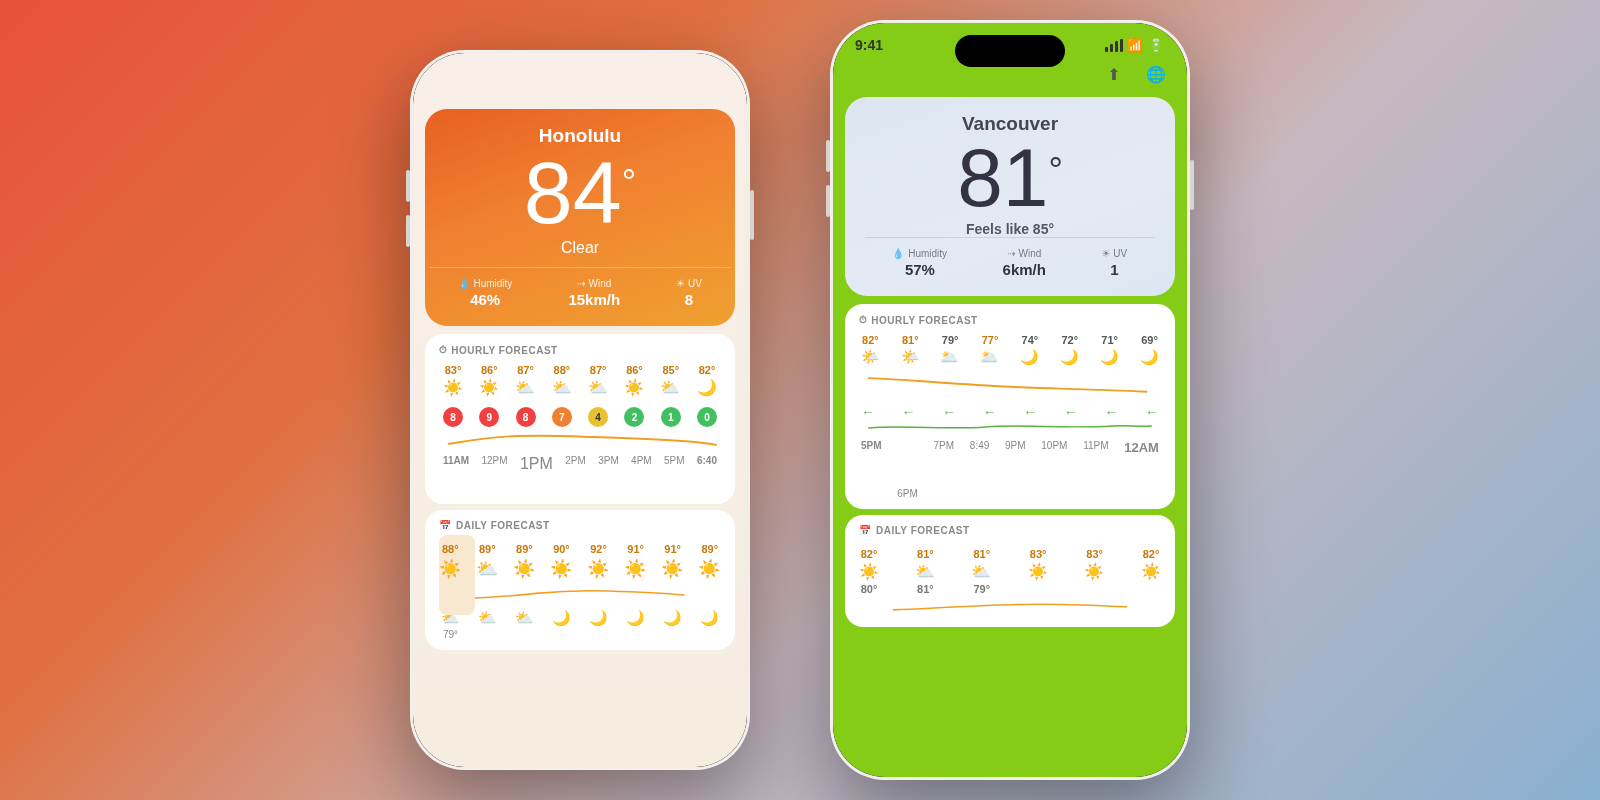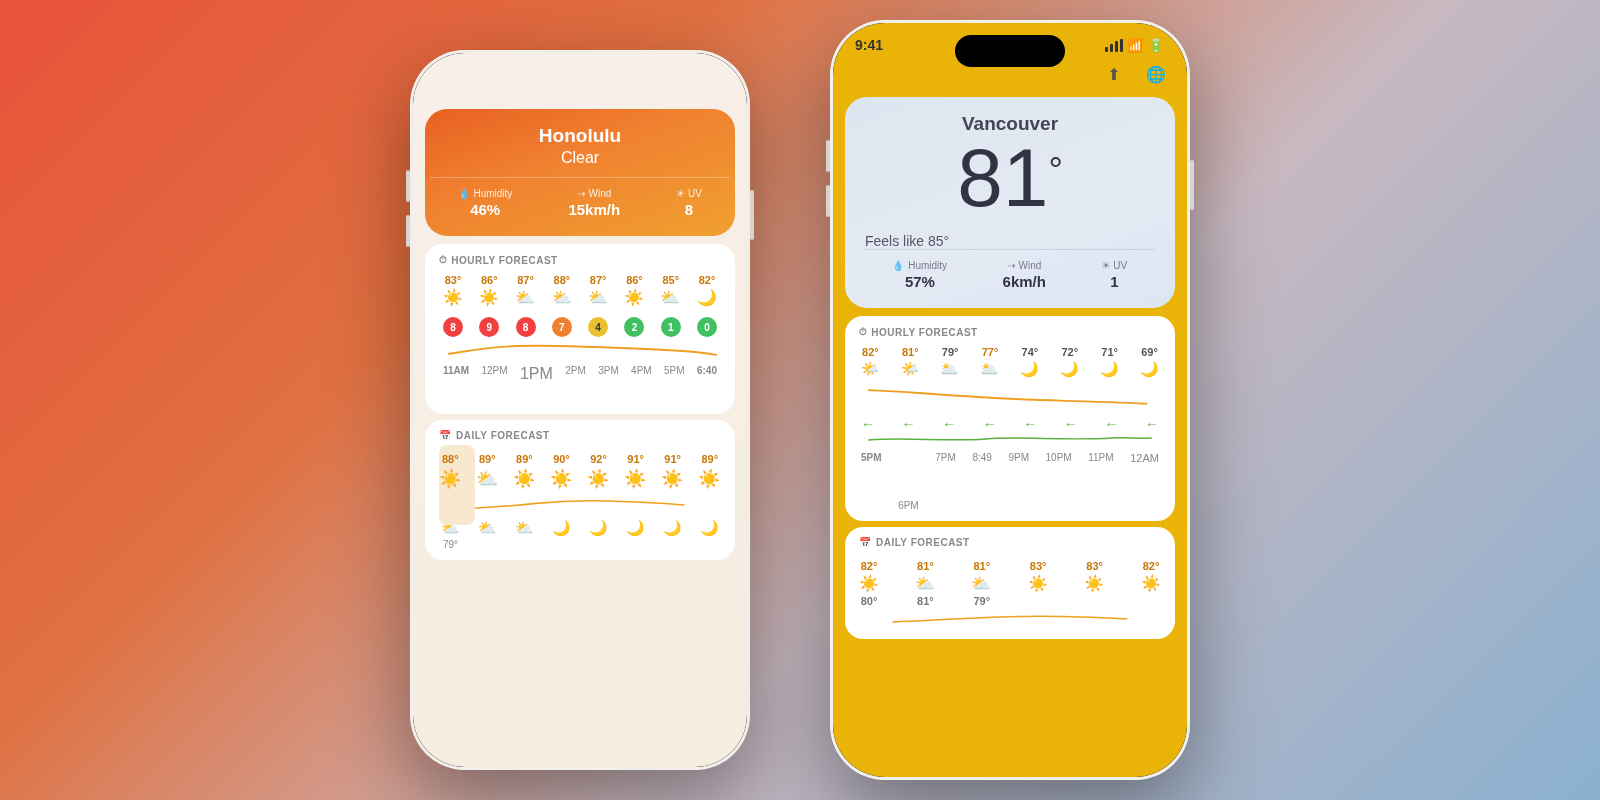--- a/index.html
+++ b/index.html
@@ -207,21 +207,21 @@
       flex-direction: column;
       align-items: center;
       font-size: 11px;
       font-weight: 600;
       color: #c8780a;
     }
     .daily-item .day-icon { font-size: 18px; margin: 3px 0; }
 
     
     .phone-right .phone-screen {
-      background: #eab308;
+      background: #84cc16;
     }
 
     .right-status-bar {
       display: flex;
       justify-content: space-between;
       align-items: center;
       padding: 14px 22px 4px;
       font-size: 14px;
       font-weight: 700;
       color: #333;
@@ -246,21 +246,21 @@
 
     .weather-header-blue {
       margin: 4px 12px 8px;
       border-radius: 22px;
       background: linear-gradient(160deg, #dde6f0 0%, #e4eaf4 60%, #dce6f2 100%);
       padding: 16px 20px 18px;
     }
     .weather-header-blue .city-name { color: #445; }
     .weather-header-blue .temp-large { color: #334; font-size: 82px; }
     .weather-header-blue .temp-large .degree { color: #334; }
-    .feels-like { text-align: left; font-size: 14px; color: #556; font-weight: 400; margin-top: 14px; }
+    .feels-like { text-align: center; font-size: 14px; color: #556; font-weight: 700; margin-top: 2px; }
     .weather-header-blue .condition-text { color: #667; }
     .weather-header-blue .weather-stats { border-top: 1px solid rgba(100,120,150,0.2); }
     .weather-header-blue .stat-label { color: #667; }
     .weather-header-blue .stat-value { color: #334; }
 
     .right-forecast-card {
       margin: 6px 12px;
       border-radius: 18px;
       background: white;
       padding: 10px 14px;
@@ -315,20 +315,23 @@
 
 <div class="phone phone-left">
   <div class="side-btn vol-up"></div>
   <div class="side-btn vol-dn"></div>
   <div class="side-btn power"></div>
   <div class="phone-border">
     <div class="phone-screen">
 
       <div class="weather-header-orange">
         <div class="city-name">Honolulu</div>
+        <div class="temp-large">
+          <span>84</span><span class="degree">°</span>
+        </div>
         <div class="condition-text">Clear</div>
         <div class="weather-stats">
           <div class="stat-item">
             <div class="stat-label">
                 <span>💧</span>
                 <span>Humidity</span>
               </div>
             <div class="stat-value">46%</div>
           </div>
           <div class="stat-item">
@@ -606,21 +609,21 @@
           </svg>
           
           <div style="display:flex;justify-content:space-between;padding:2px 2px 0;">
             <span style="font-size:10px;color:#888;font-weight:600;">5PM</span>
             <span style="font-size:10px;color:#888;font-weight:500;margin-top:48px;">6PM</span>
             <span style="font-size:10px;color:#888;font-weight:500;">7PM</span>
             <span style="font-size:10px;color:#888;font-weight:500;">8:49</span>
             <span style="font-size:10px;color:#888;font-weight:500;">9PM</span>
             <span style="font-size:10px;color:#888;font-weight:500;">10PM</span>
             <span style="font-size:10px;color:#888;font-weight:500;">11PM</span>
-            <span style="font-size:11px;color:#888;font-weight:400;">12AM</span>
+            <span style="font-size:13px;color:#888;font-weight:700;">12AM</span>
           </div>
         </div>
       </div>
 
       <div class="right-forecast-card">
         <div class="forecast-title">
           <span>📅</span>
           <span>DAILY FORECAST</span>
         </div>
         <div class="daily-right">

